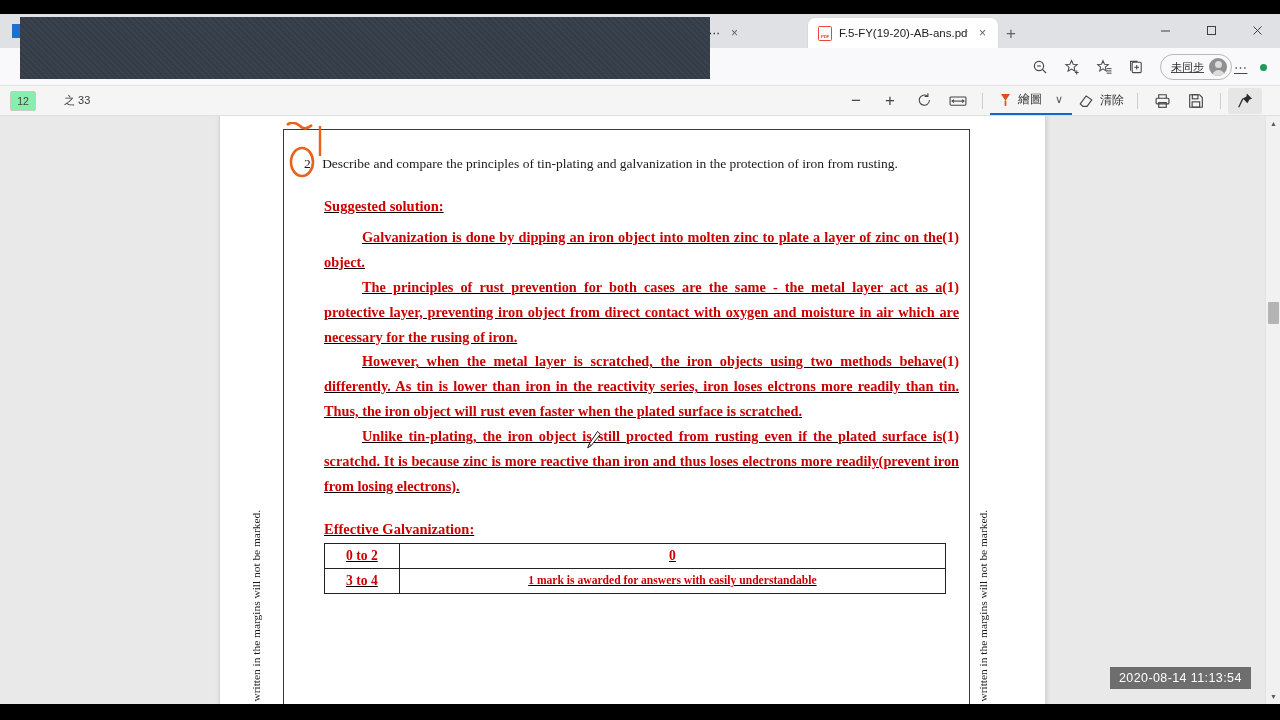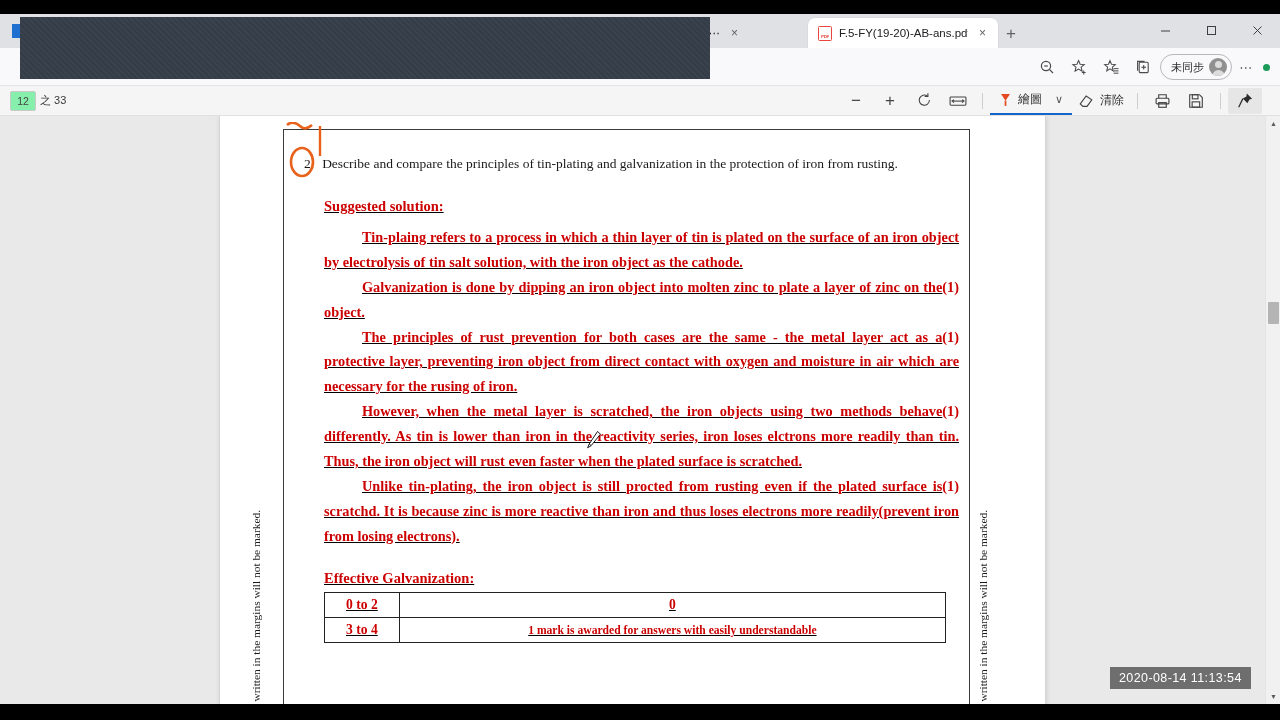--- a/index.html
+++ b/index.html
@@ -68,22 +68,23 @@
   }
   .wc svg { display:block; }
 
   
   .navbar {
     position:absolute; left:0; top:34px; width:1280px; height:38px;
     background:#f9f9fb; border-bottom:1px solid #e3e3e5;
   }
   .nav-icons { position:absolute; right:8px; top:0; height:38px; display:flex; align-items:center; gap:2px; }
   .nicon {
-    width:30px;height:30px;display:flex;align-items:center;justify-content:center;
+    width:30px;height:30px;display:flex;align-items:center;justify-content:flex-start;
     color:#4a4a4a;
+    text-decoration:underline;
   }
   .profile-pill {
     display:flex;align-items:center;gap:5px;
     height:26px;padding:0 4px 0 10px;
     border:1px solid #b8b8ba;border-radius:13px;
     font-size:11px;color:#2b2b2b;
   }
   .avatar-circ {
     width:18px;height:18px;border-radius:50%;
     background:#909090;position:relative;overflow:hidden;flex:0 0 18px;
@@ -103,21 +104,21 @@
   .pdfbar {
     position:absolute; left:0; top:72px; width:1280px; height:30px;
     background:#f5f5f5; border-bottom:1px solid #e0e0e0;
     display:flex; align-items:center;
   }
   .pagebox {
     margin-left:10px; width:26px;height:20px;
     background:#86efac;border:1px solid #c9c9c9;border-radius:2px;
     font-size:10.5px;color:#444;display:flex;align-items:center;justify-content:center;
   }
-  .pageof { margin-left:4px;font-size:11px;color:#3a3a3a; }
+  .pageof { margin-left:28px;font-size:11px;color:#3a3a3a; }
   .pdfbar-right { margin-left:auto; display:flex; align-items:center; padding-right:18px; }
   .tbtn {
     width:34px;height:26px;display:flex;align-items:center;justify-content:center;
     color:#444;
   }
   .tbtn-label {
     height:26px; display:flex;align-items:center;gap:5px;padding:0 6px;
     font-size:12px;color:#333;
   }
   .draw-group {
@@ -403,23 +404,20 @@
 
           <div class="q-row">
             <span class="q-num">2.</span>
             <span class="q-text">Describe and compare the principles of tin-plating and galvanization in the protection of iron from rusting.</span>
           </div>
 
           <div class="ans">
             <div class="heading">Suggested solution:</div>
 
 
-            <div class="para">
-              <span>Tin-plaing refers to a process in which a thin layer of tin is plated on the surface of an iron object by electrolysis of tin salt solution, with the iron object as the cathode.</span>
-            </div>
 
             <div class="para">
               <span class="mark">(1)</span>
               <span>Galvanization is done by dipping an iron object into molten zinc to plate a layer of zinc on the object.</span>
             </div>
 
             <div class="para">
               <span class="mark">(1)</span>
               <span>The principles of rust prevention for both cases are the same - the metal layer act as a protective layer, preventing iron object from direct contact with oxygen and moisture in air which are necessary for the rusing of iron.</span>
             </div>

